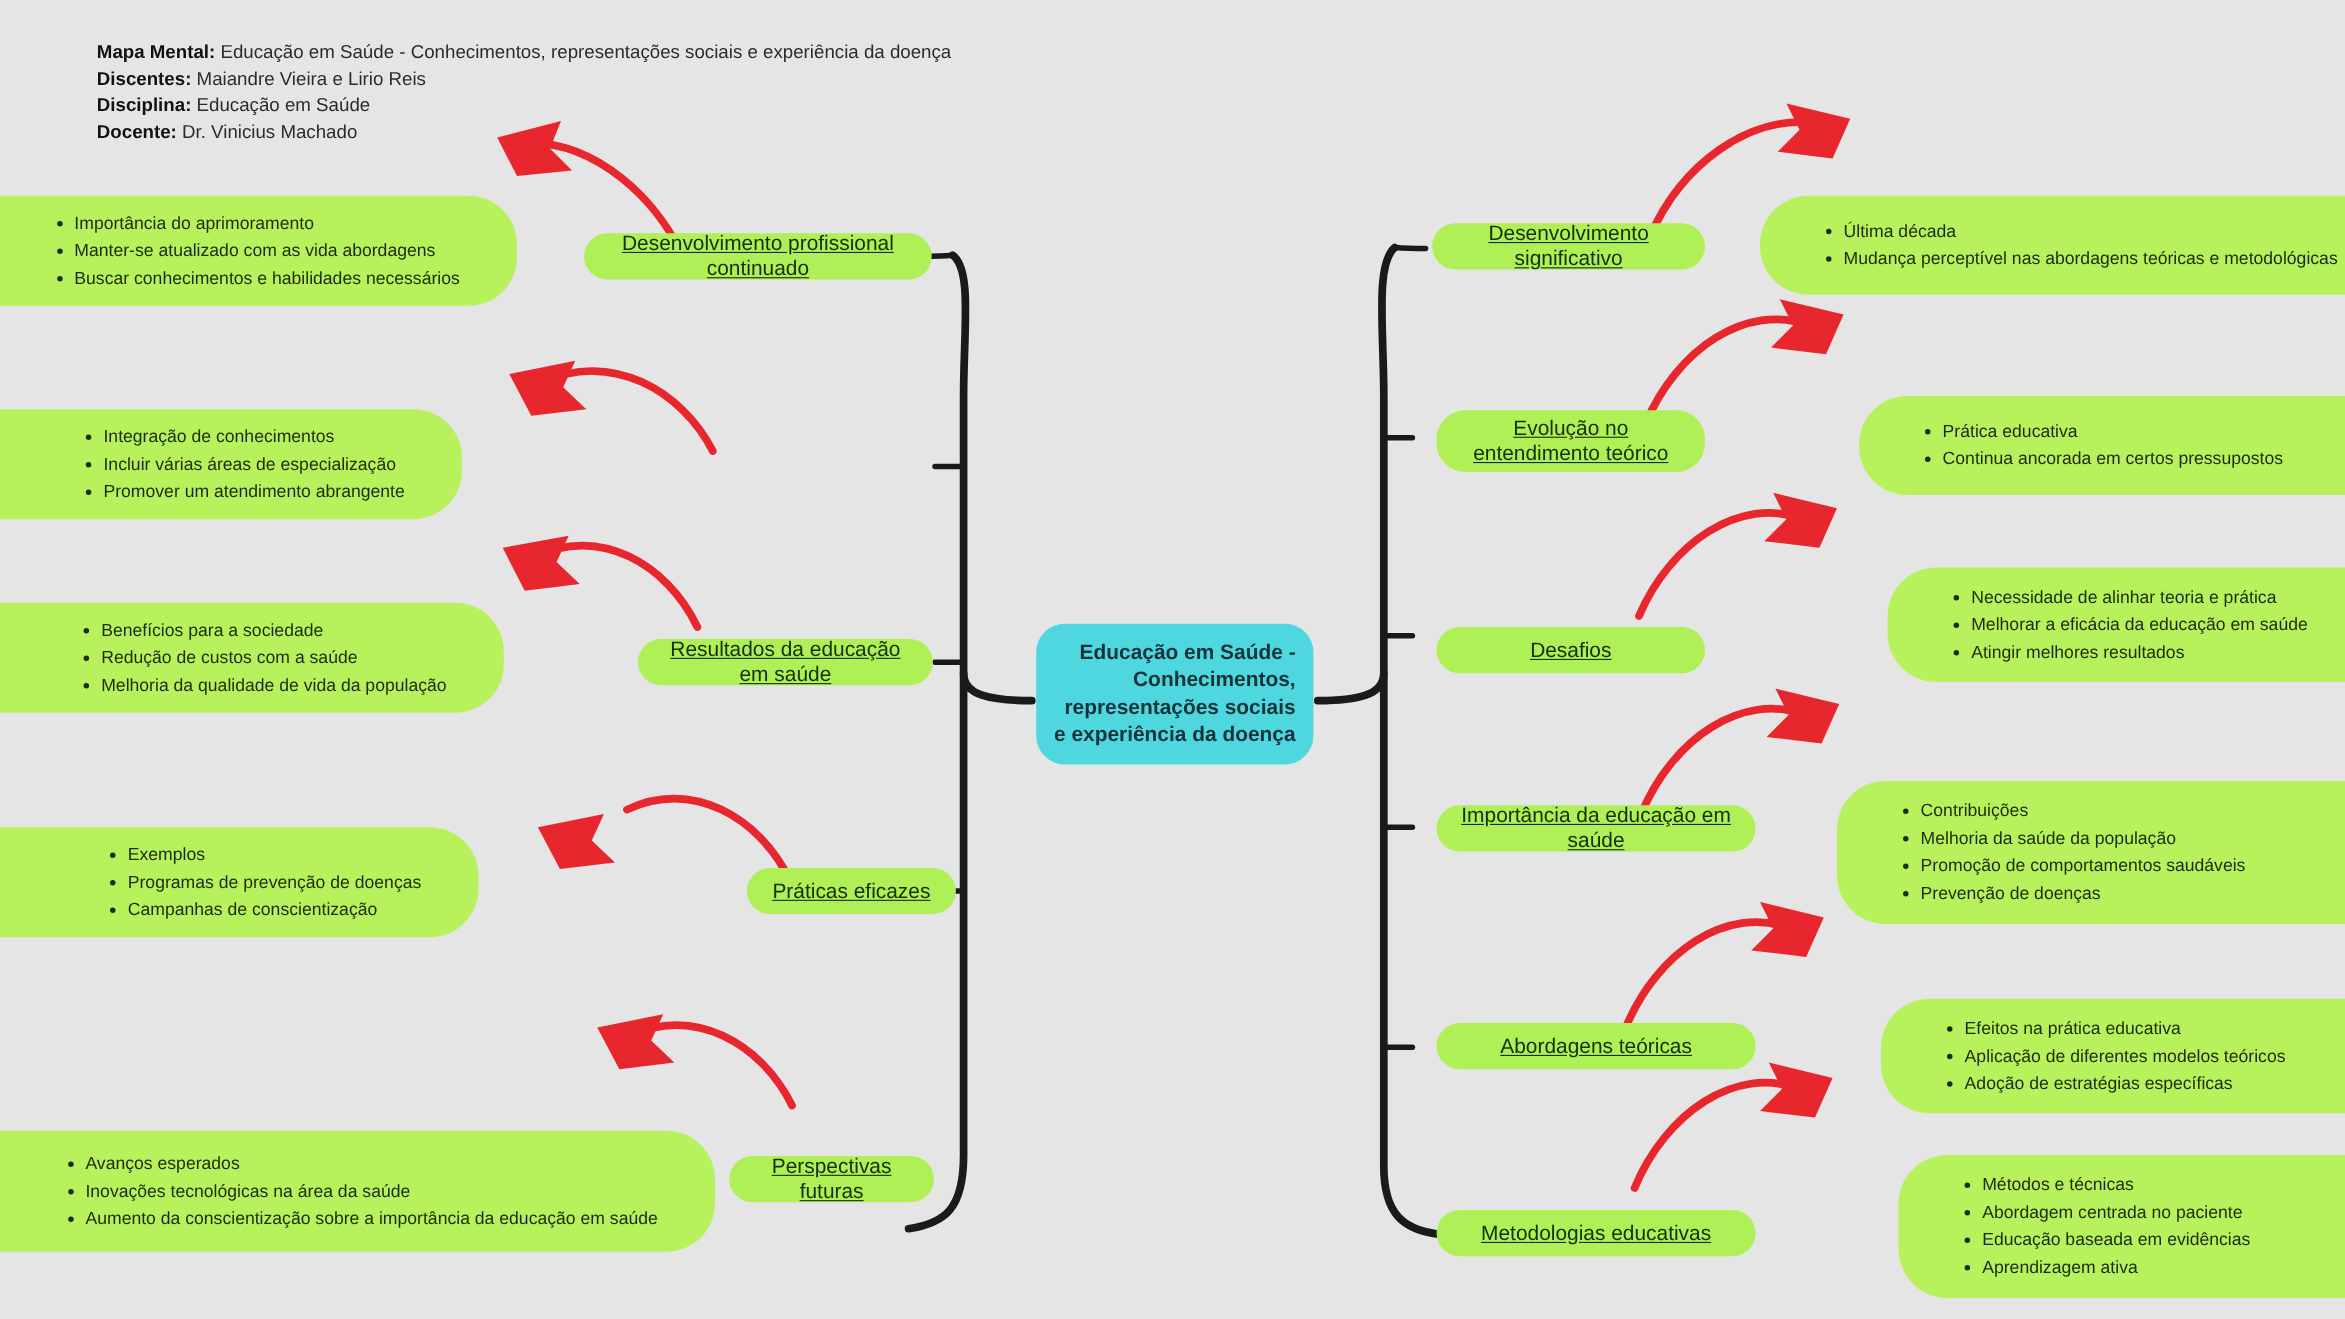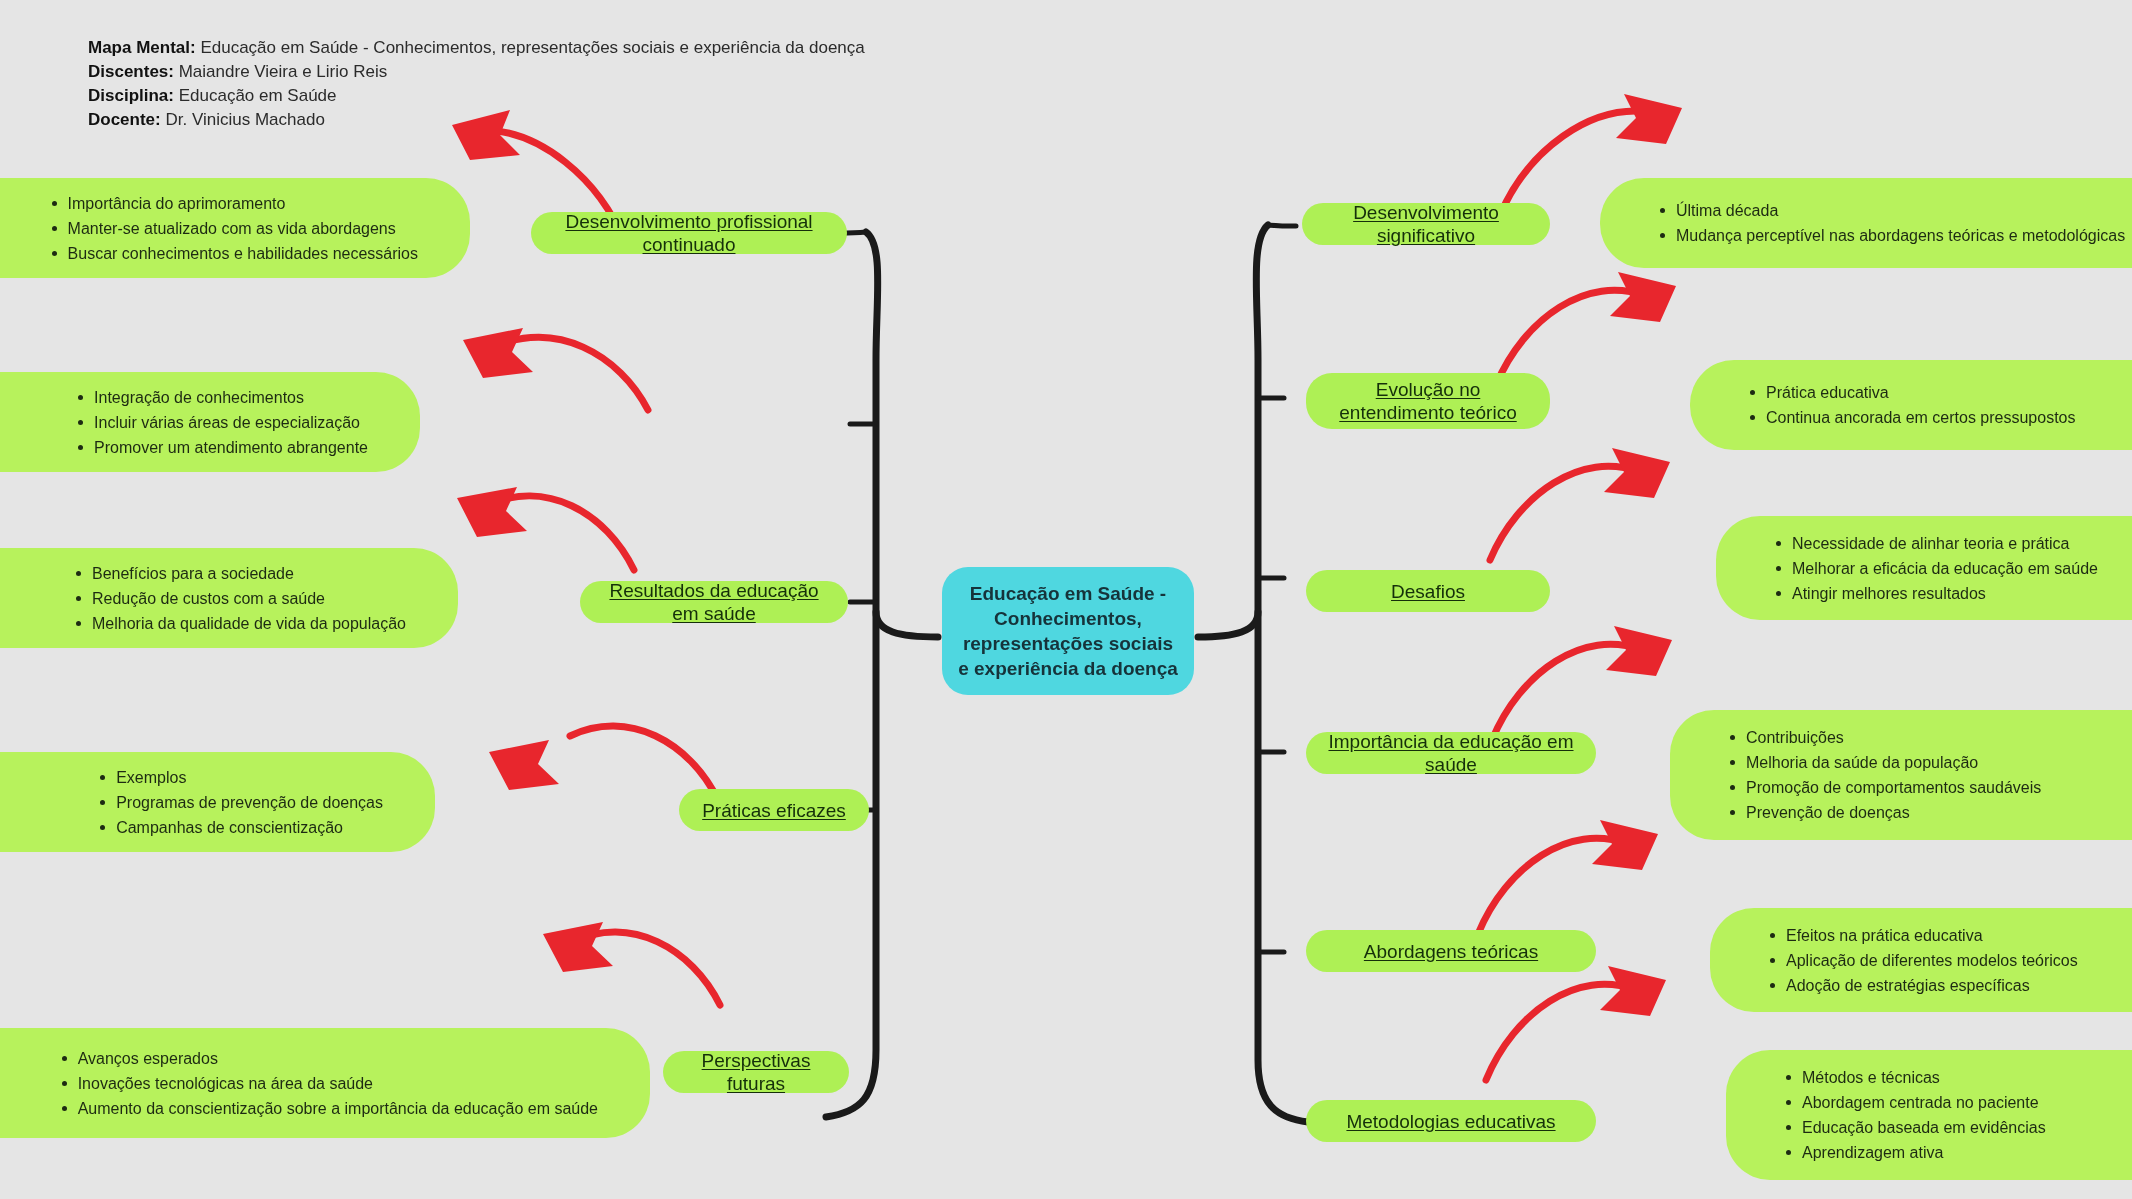--- a/index.html
+++ b/index.html
@@ -50,21 +50,21 @@
     position: absolute;
     left: 942px;
     top: 567px;
     width: 252px;
     height: 128px;
     background: #4fd7e0;
     border-radius: 26px;
     display: flex;
     align-items: center;
     justify-content: center;
-    text-align: center;
+    text-align: right;
     box-sizing: border-box;
     padding: 6px 12px;
   }
   .center-node .ctext {
     font-size: 19px;
     line-height: 25px;
     font-weight: bold;
     color: #16333a;
   }
 

